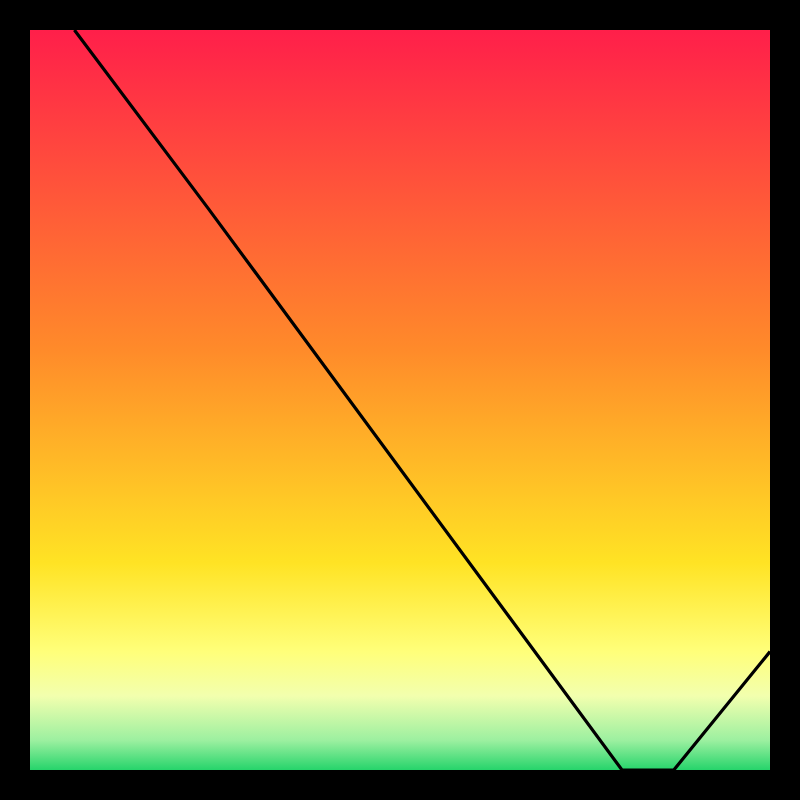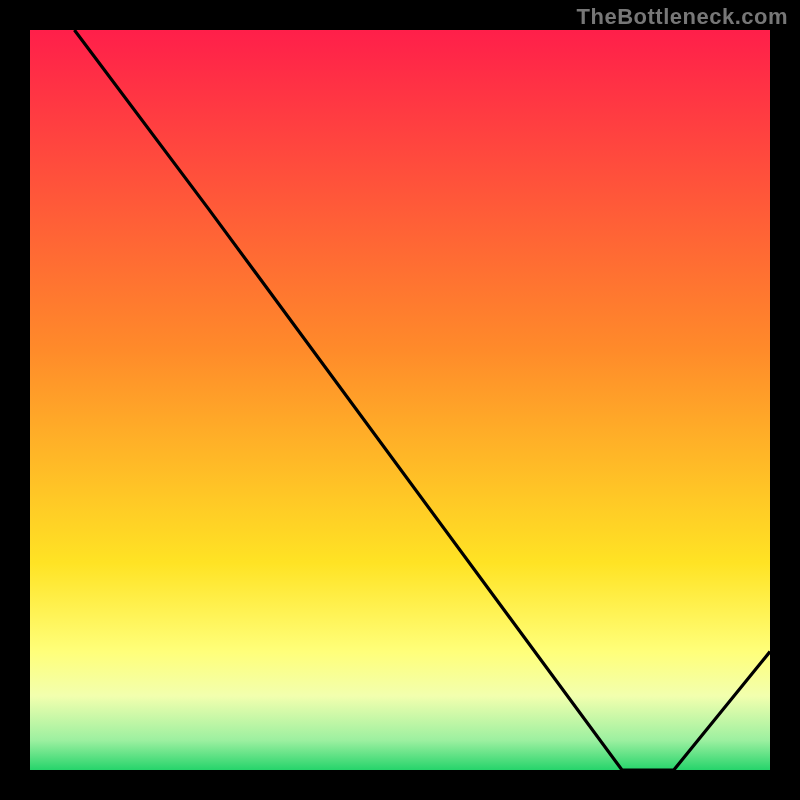--- a/index.html
+++ b/index.html
@@ -45,21 +45,20 @@
     font-weight: 900;
     letter-spacing: -1.5px;
     white-space: nowrap;
   }
 </style>
 </head>
 <body>
 
 <div class="frame">
 
-  <div class="attribution">TheBottleneck.com</div>
 
   <div class="plot">
     <svg id="chart-svg" width="740" height="740" viewBox="0 0 740 740">
       <defs>
         <linearGradient id="bg-grad" x1="0" y1="0" x2="0" y2="1">
             <stop offset="0%" stop-color="#ff1f4a"></stop>
             <stop offset="43%" stop-color="#ff8a2a"></stop>
             <stop offset="72%" stop-color="#ffe324"></stop>
             <stop offset="84%" stop-color="#ffff7a"></stop>
             <stop offset="90%" stop-color="#f2ffae"></stop>

